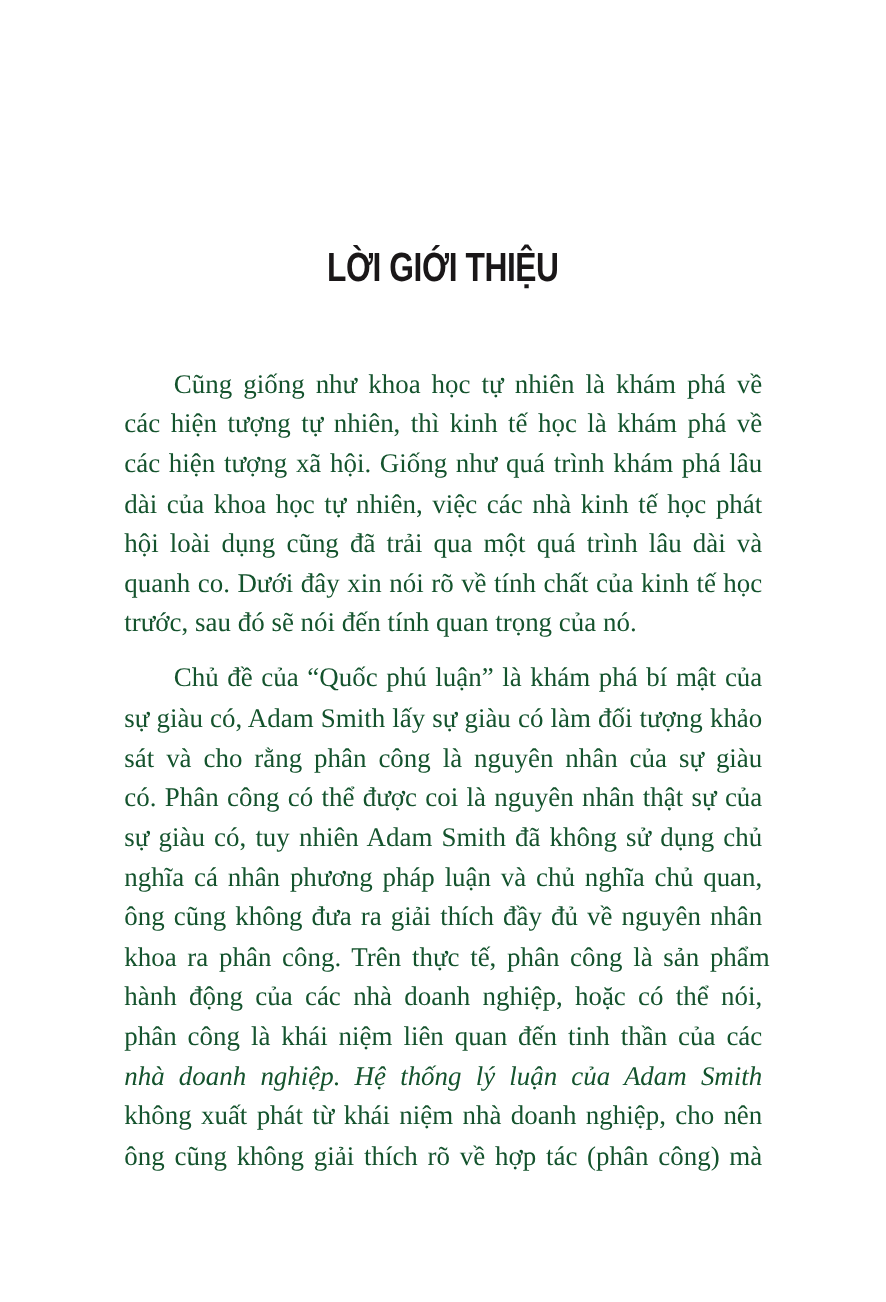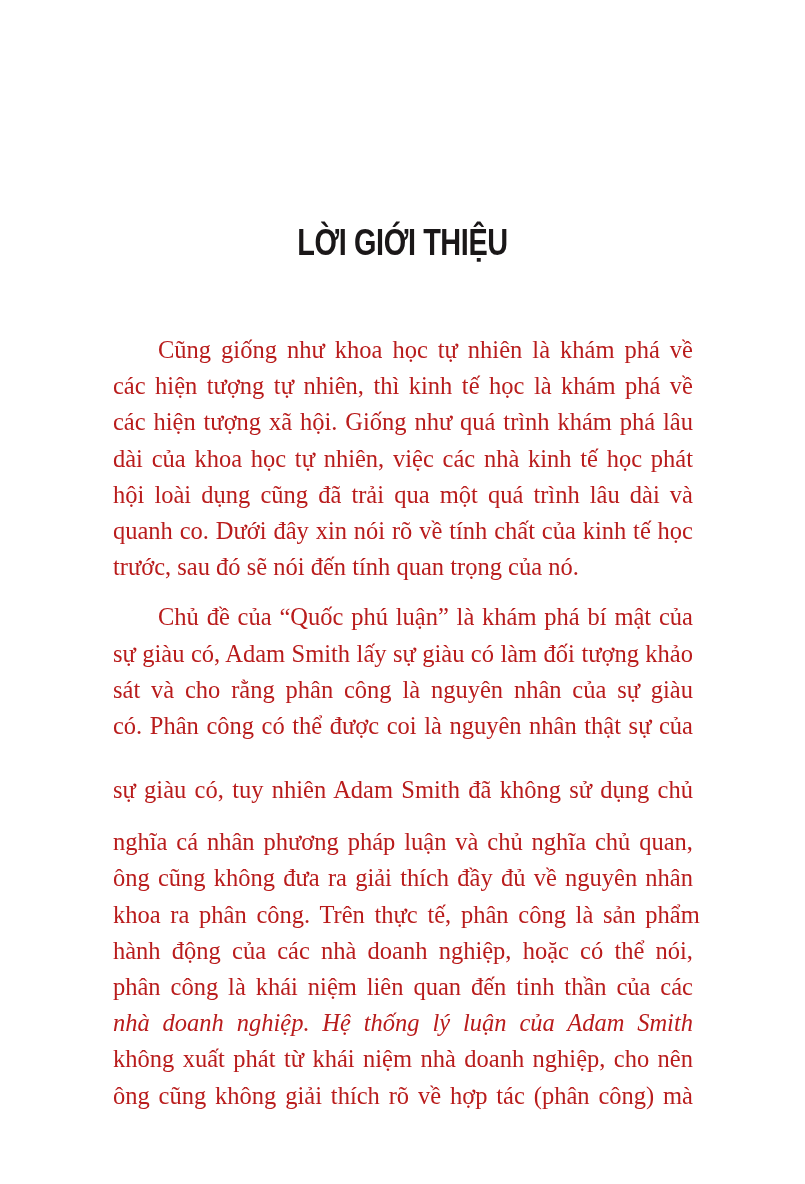--- a/index.html
+++ b/index.html
@@ -37,21 +37,21 @@
       transform-origin: 50% 50%;
     }
     .body-text {
       position: absolute;
       top: 332px;
       left: 113px;
       width: 580px;
       font-family: "Liberation Serif", "DejaVu Serif", serif;
       font-size: 24.5px;
       line-height: 36.2px;
-      color: #b91c1c;
+      color: #14532d;
     }
     .line {
       display: block;
       text-align: justify;
       text-align-last: justify;
       white-space: nowrap;
       height: 36.2px;
     }
     .line.indent {
       padding-left: 45px;
@@ -75,22 +75,22 @@
       <span class="line" style="word-spacing: 3.28255px;">hội loài dụng cũng đã trải qua một quá trình lâu dài và</span>
       <span class="line" style="word-spacing: 0.727163px;">quanh co. Dưới đây xin nói rõ về tính chất của kinh tế học</span>
       <span class="line free">trước, sau đó sẽ nói đến tính quan trọng của nó.</span>
     </div>
 
     <div class="para-block" style="margin-top: 14px;">
       <span class="line indent" style="word-spacing: 1.69318px;">Chủ đề của “Quốc phú luận” là khám phá bí mật của</span>
       <span class="line" style="word-spacing: 0.326823px;">sự giàu có, Adam Smith lấy sự giàu có làm đối tượng khảo</span>
       <span class="line" style="word-spacing: 4.70028px;">sát và cho rằng phân công là nguyên nhân của sự giàu</span>
       <span class="line" style="word-spacing: 1.44141px;">có. Phân công có thể được coi là nguyên nhân thật sự của</span>
-      <span class="line" style="word-spacing: 2.18182px; margin-top: 28px;">sự giàu có, tuy nhiên Adam Smith đã không sử dụng chủ</span>
-      <span class="line" style="word-spacing: 2.78437px; margin-top: 16px;">nghĩa cá nhân phương pháp luận và chủ nghĩa chủ quan,</span>
+      <span class="line" style="word-spacing: 2.18182px;">sự giàu có, tuy nhiên Adam Smith đã không sử dụng chủ</span>
+      <span class="line" style="word-spacing: 2.78437px;">nghĩa cá nhân phương pháp luận và chủ nghĩa chủ quan,</span>
       <span class="line" style="word-spacing: 2.09801px;">ông cũng không đưa ra giải thích đầy đủ về nguyên nhân</span>
       <span class="line" style="word-spacing: 3.58097px;">khoa ra phân công. Trên thực tế, phân công là sản phẩm</span>
       <span class="line" style="word-spacing: 5.07031px;">hành động của các nhà doanh nghiệp, hoặc có thể nói,</span>
       <span class="line" style="word-spacing: 3.8054px;">phân công là khái niệm liên quan đến tinh thần của các</span>
       <span class="line" style="word-spacing: 6.68229px; font-style: italic;">nhà doanh nghiệp. Hệ thống lý luận của Adam Smith</span>
       <span class="line" style="word-spacing: 2.30781px;">không xuất phát từ khái niệm nhà doanh nghiệp, cho nên</span>
       <span class="line" style="word-spacing: 2.74716px;">ông cũng không giải thích rõ về hợp tác (phân công) mà</span>
     </div>
   </div>
 </div>

